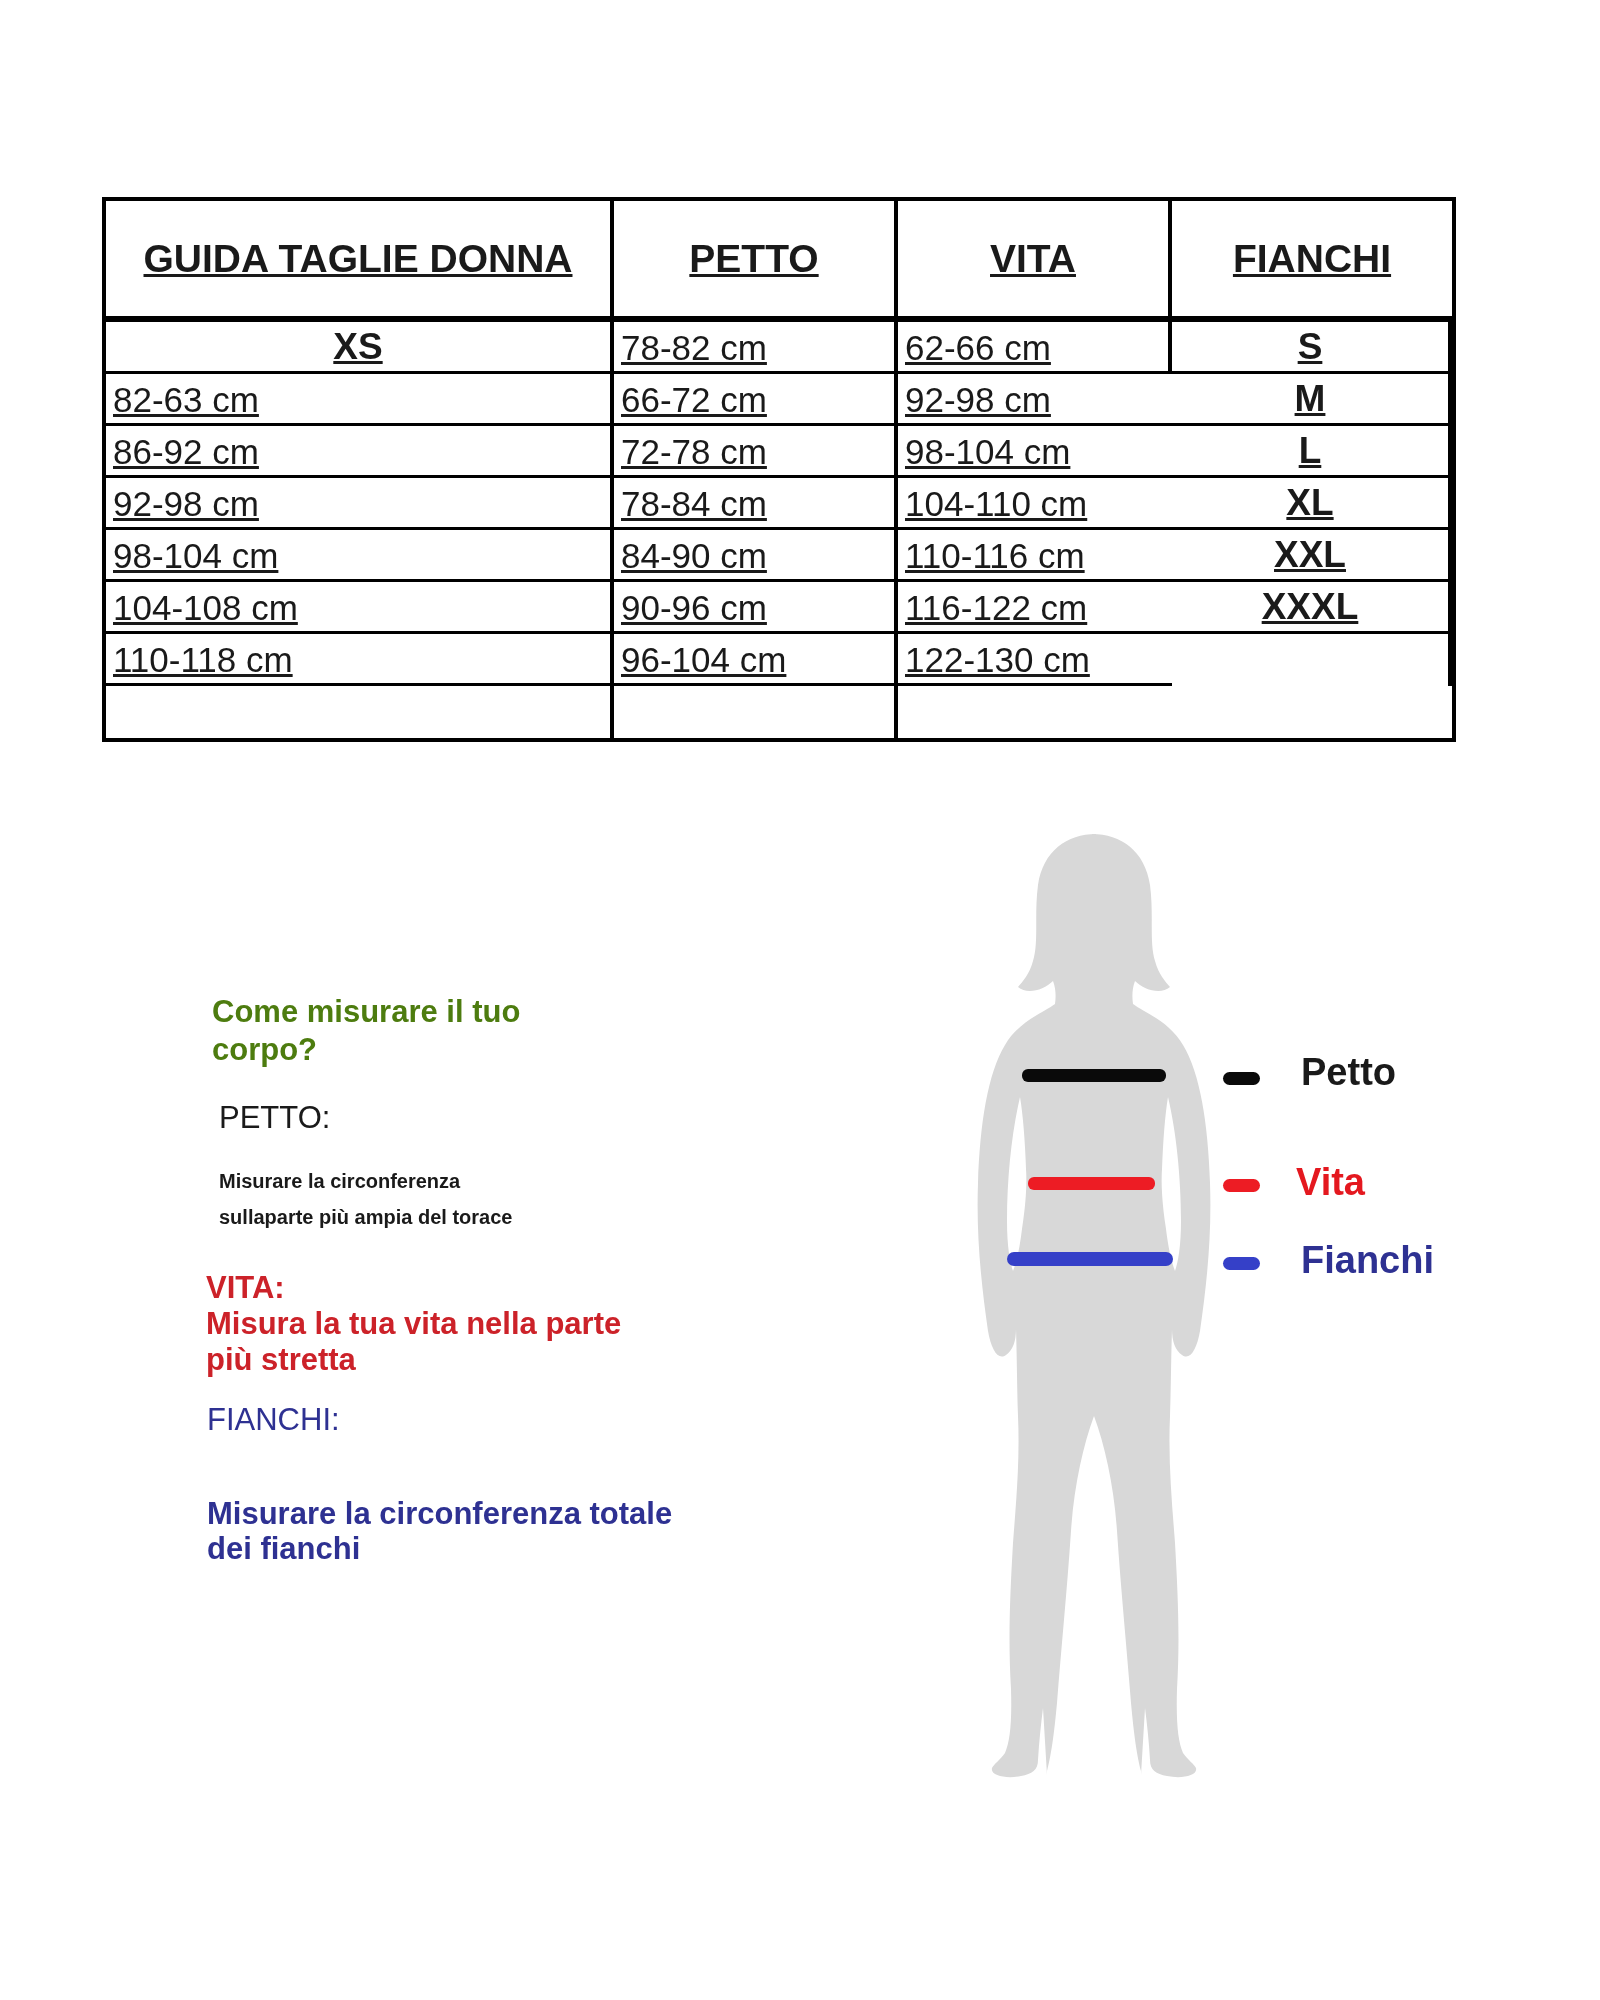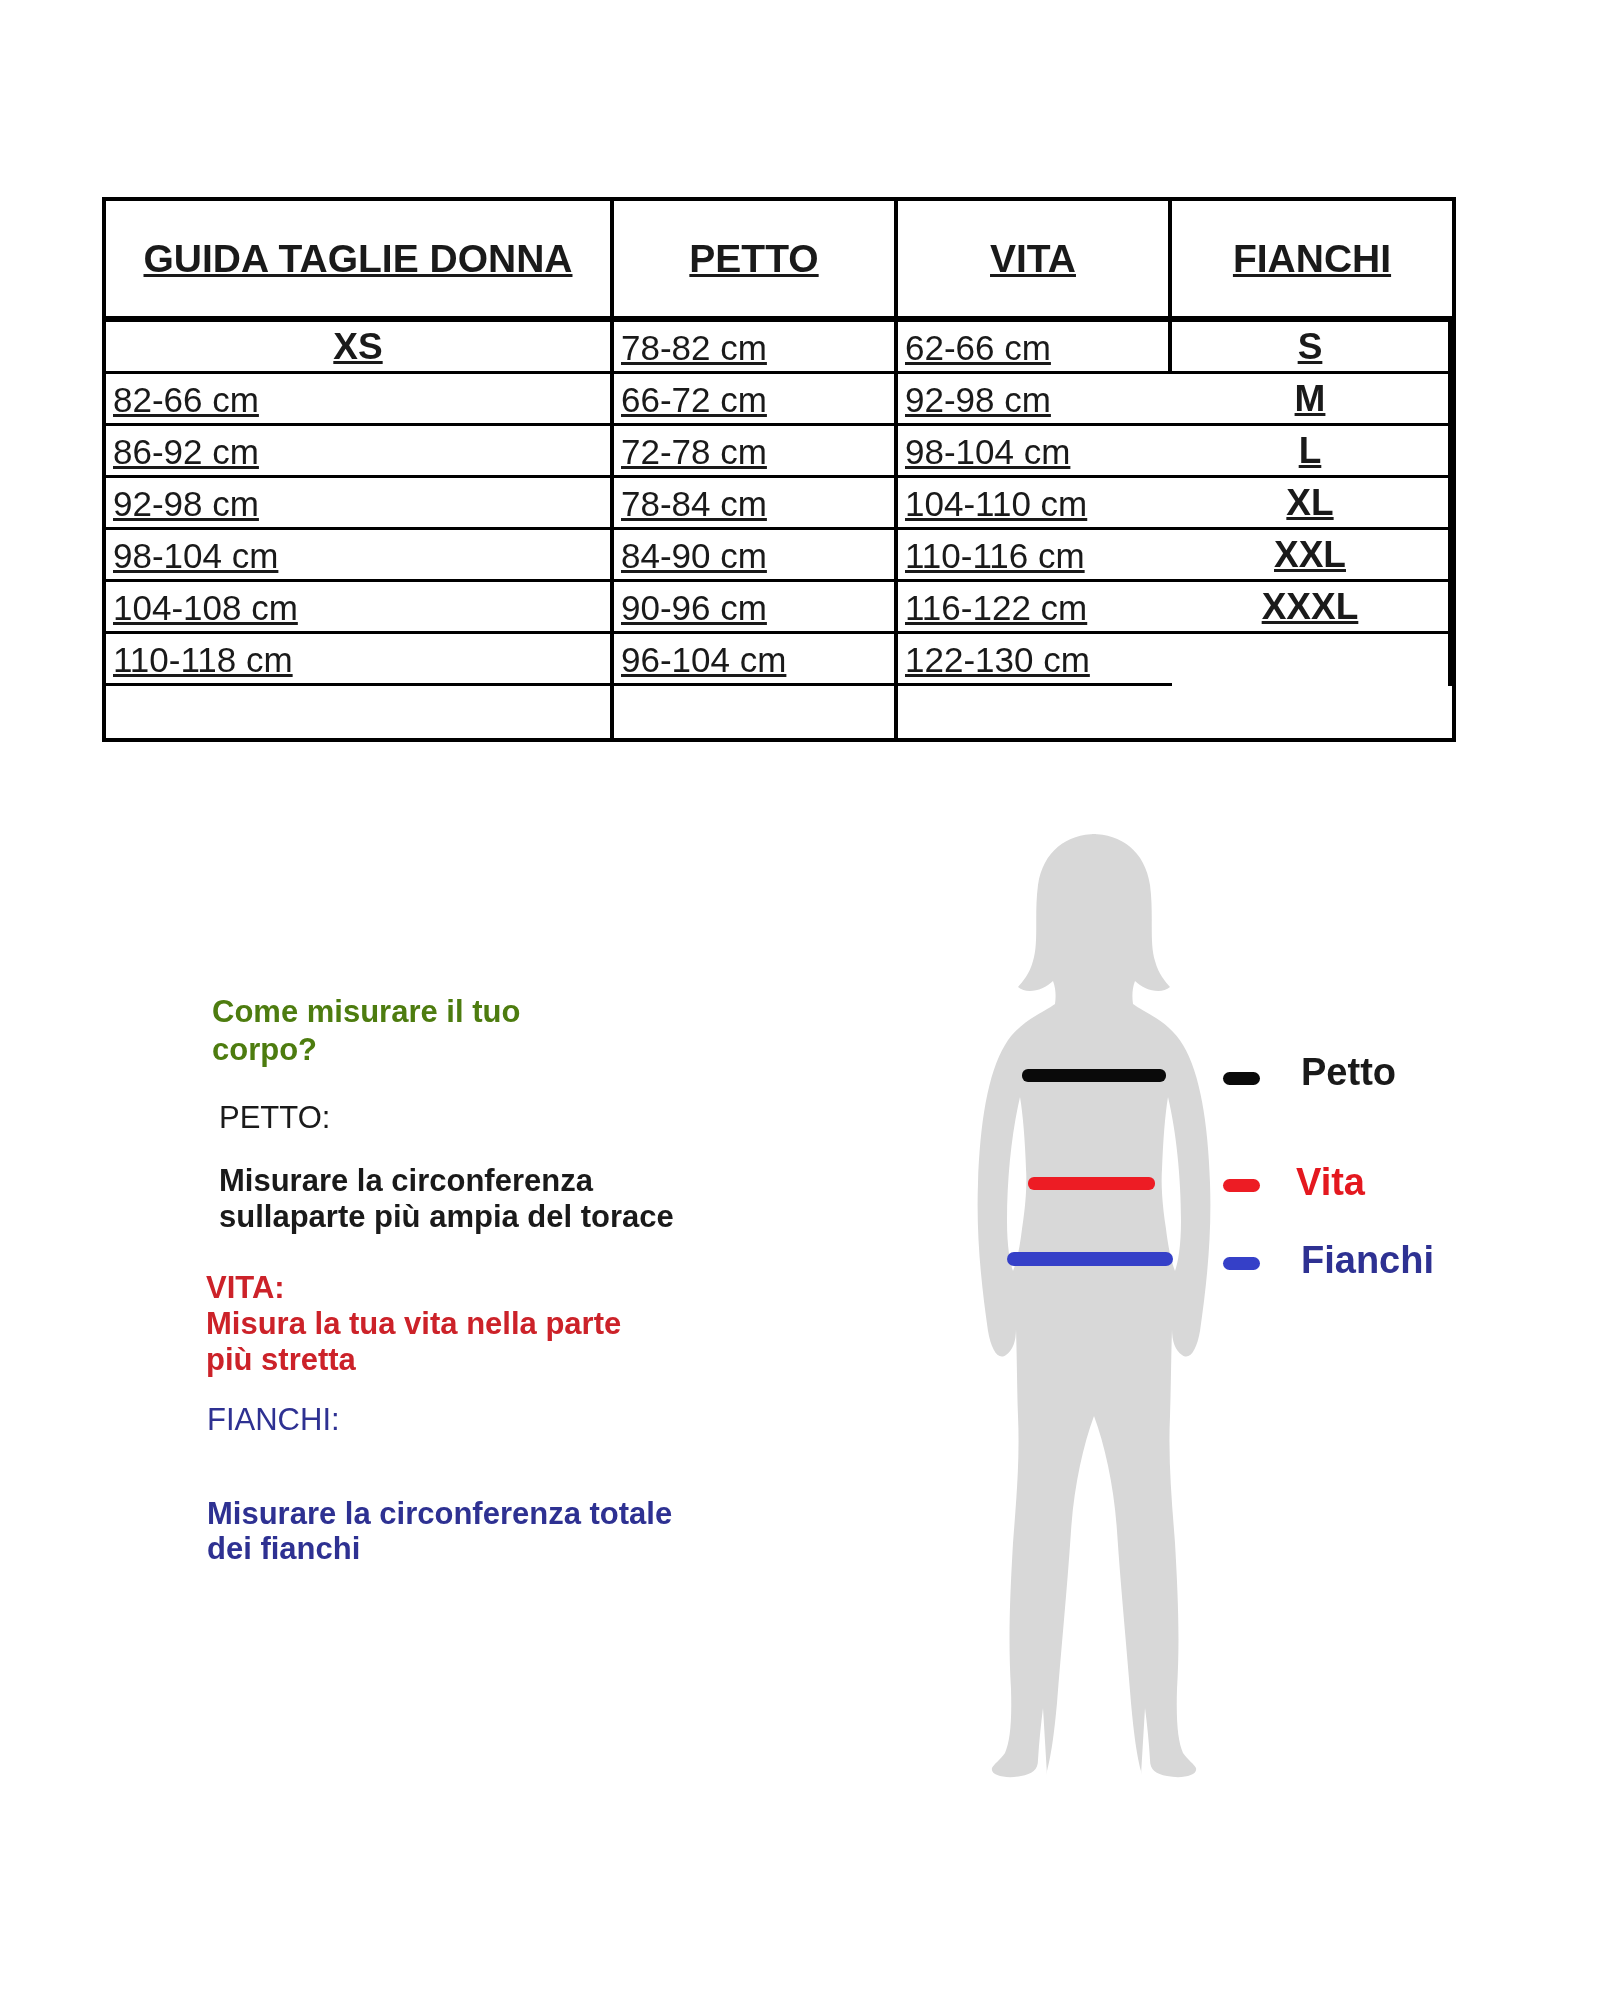--- a/index.html
+++ b/index.html
@@ -45,21 +45,21 @@
     padding-left:7px;padding-top:2px;
     font-size:35px;font-weight:400;
   }
   .lastrow{border-bottom:none;}
 
   
   .instr{position:absolute;white-space:nowrap;}
   .instr div{white-space:nowrap;}
   .t-title{left:212px;top:993px;font-size:31px;font-weight:bold;line-height:38px;}
   .t-petto-label{left:219px;top:1100px;font-size:31px;font-weight:400;}
-  .t-petto-text{left:219px;top:1163px;font-size:31px;font-weight:bold;line-height:36px;}
+  .t-petto-text{left:219px;top:1163px;font-size:20px;font-weight:bold;line-height:36px;}
   .t-vita{left:206px;top:1270px;font-size:31px;font-weight:bold;line-height:36px;}
   .t-fianchi-label{left:207px;top:1402px;font-size:31px;font-weight:400;}
   .t-fianchi-text{left:207px;top:1468px;font-size:31px;font-weight:bold;line-height:35px;margin-top:28px;}
 
   
   .figure{position:absolute;left:955px;top:831px;}
 
   
   .legend-dash{
     position:absolute;width:37px;height:13px;border-radius:7px;
@@ -77,21 +77,21 @@
     <div class="cell hdr cr">GUIDA TAGLIE DONNA</div>
     <div class="cell hdr cr">PETTO</div>
     <div class="cell hdr cr">VITA</div>
     <div class="cell hdr">FIANCHI</div>
 
     <div class="cell sizecell cr">XS</div>
     <div class="cell val cr">78-82 cm</div>
     <div class="cell val cr">62-66 cm</div>
 
     <div class="cell sizecell cr">S</div>
-    <div class="cell val cr">82-66 cm</div>
+    <div class="cell val cr">82-63 cm</div>
     <div class="cell val cr">66-72 cm</div>
     <div class="cell val">92-98 cm</div>
 
     <div class="cell sizecell cr">M</div>
     <div class="cell val cr">86-92 cm</div>
     <div class="cell val cr">72-78 cm</div>
     <div class="cell val">98-104 cm</div>
 
     <div class="cell sizecell cr">L</div>
     <div class="cell val cr">92-98 cm</div>

